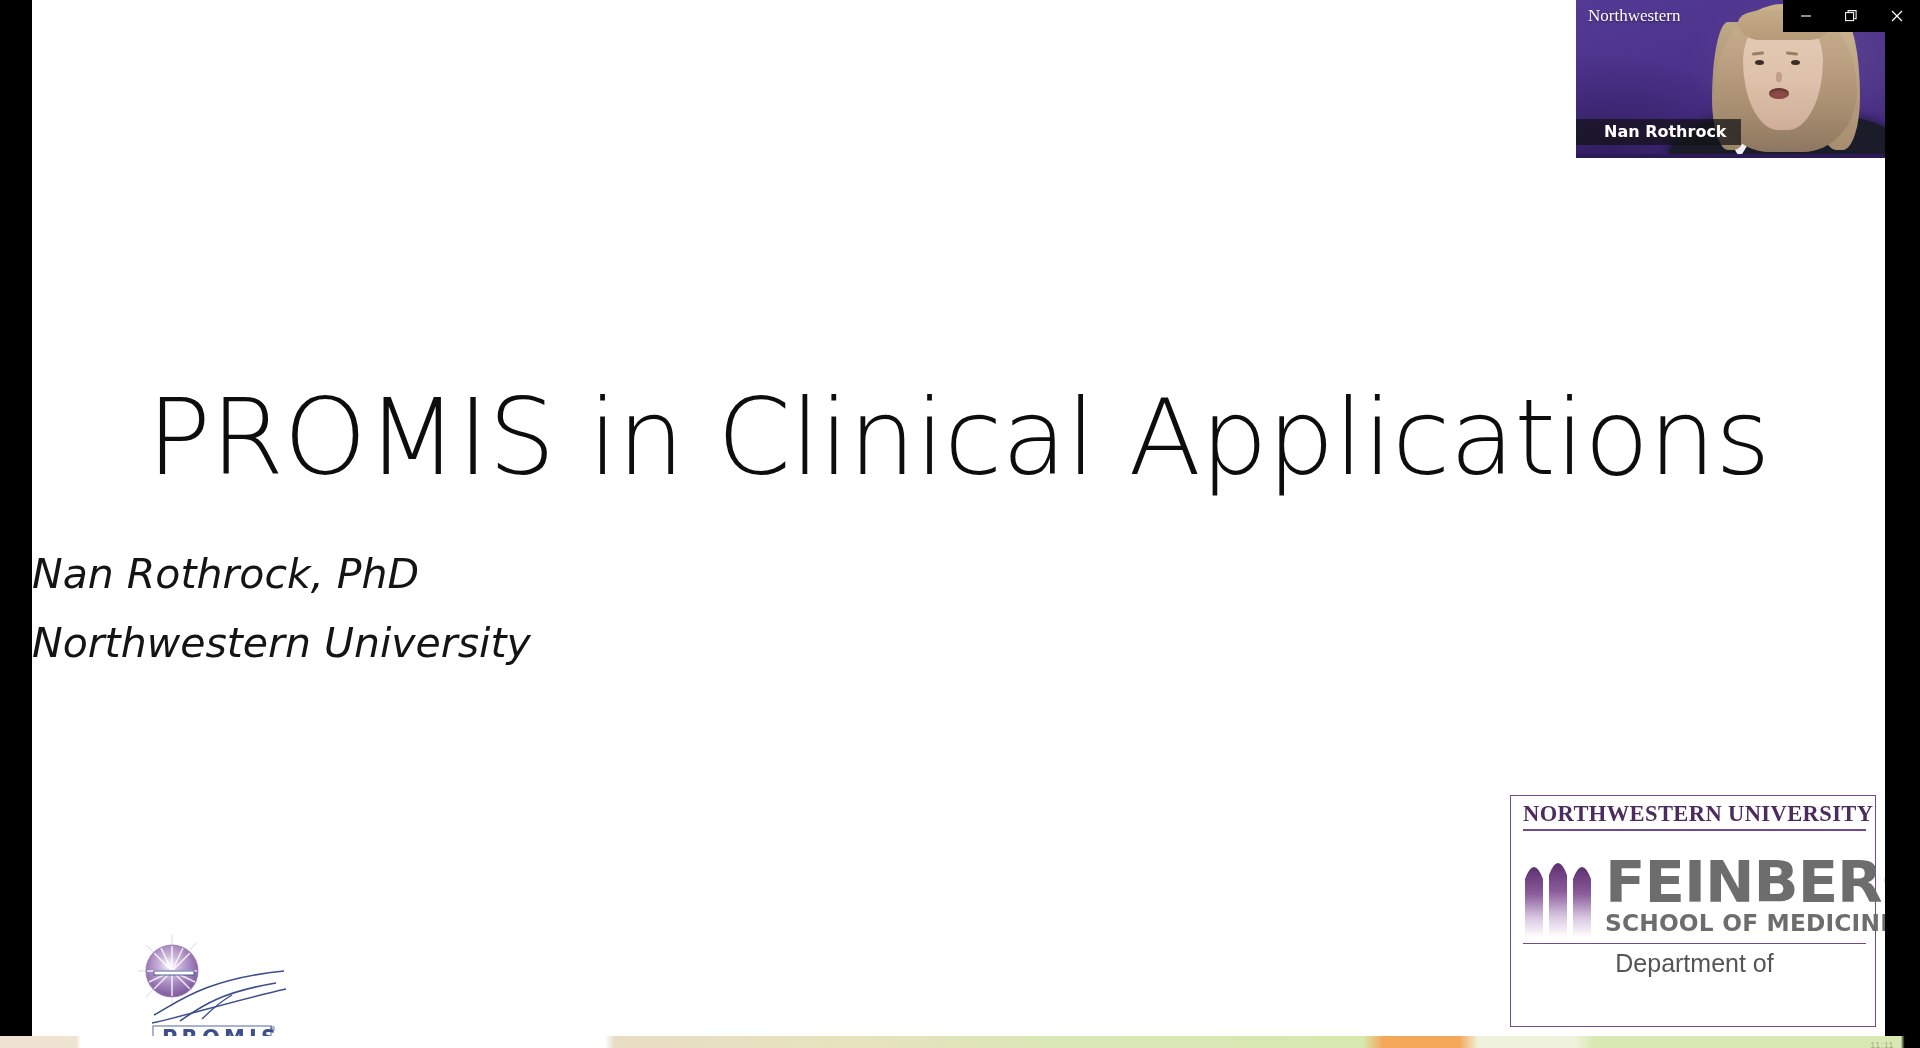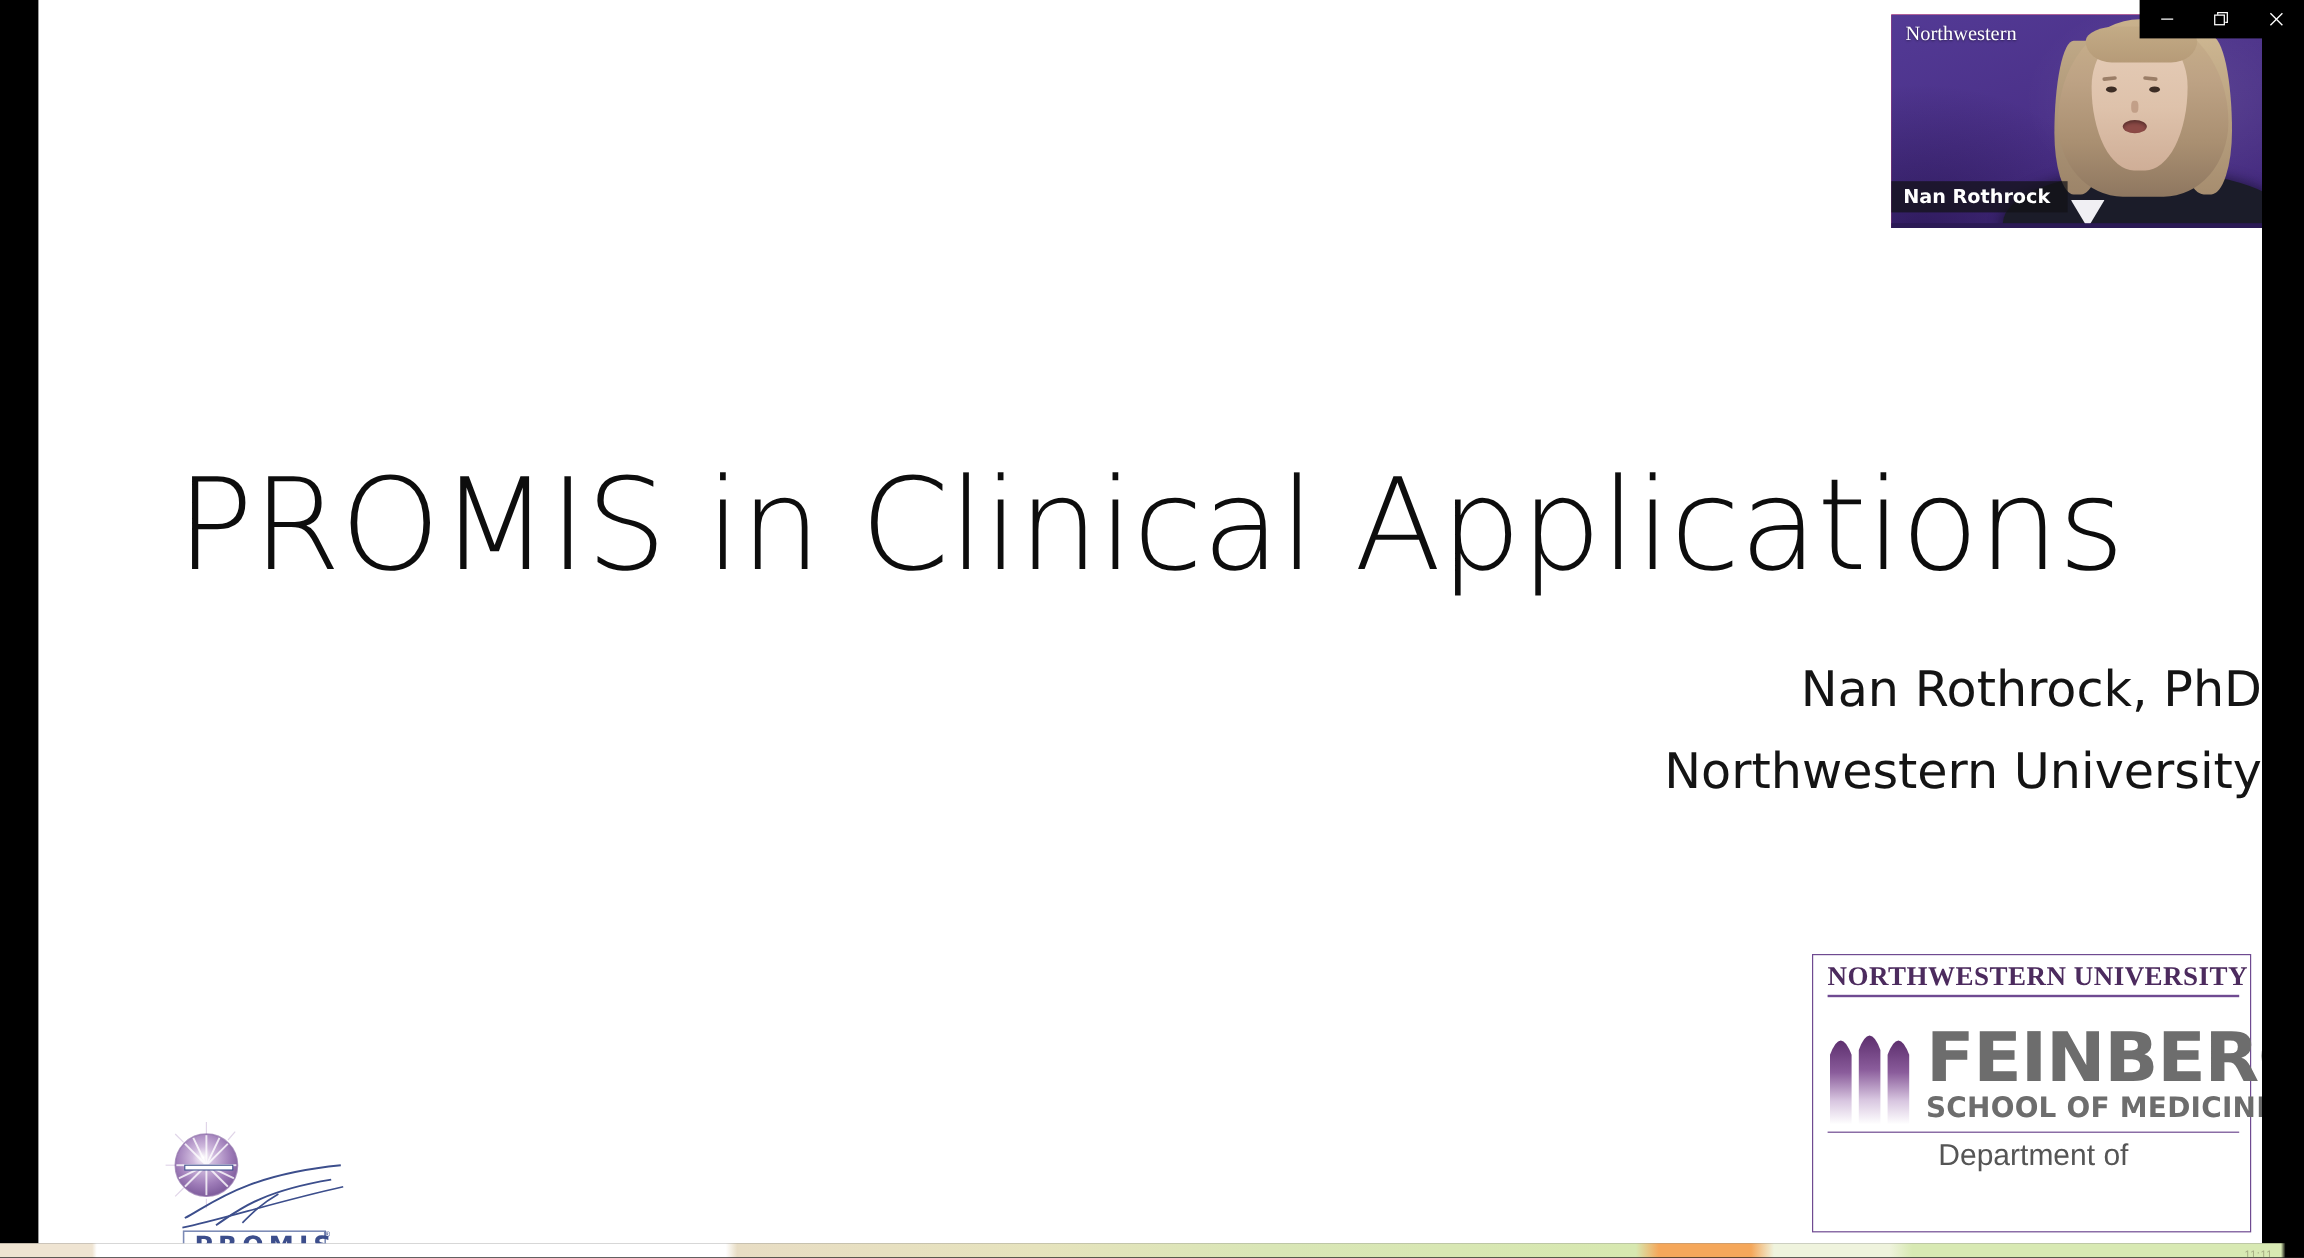--- a/index.html
+++ b/index.html
@@ -41,21 +41,21 @@
     text-align:center;
     font-family:"DejaVu Sans", sans-serif;
     font-weight:300;
     font-size:106px;
     line-height:1.05;
     color:#0d0d0d;
     letter-spacing:-0.5px;
     white-space:nowrap;
   }
   .subtitle-block {
-    position:absolute; left:0; top:540px; width:1853px; text-align:right;
+    position:absolute; left:0; top:540px; width:1853px; text-align:left;font-style:italic;
   }
   .subtitle-line {
     font-family:"DejaVu Sans", sans-serif;
     font-weight:400;
     font-size:41px;
     line-height:69px;
     color:#141414;
     white-space:nowrap;
   }
 
@@ -116,21 +116,21 @@
     font-weight:400;
     font-size:25px;
     line-height:1.12;
     color:#555;
     white-space:nowrap;
     text-align:center;
   }
 
   
   #video {
-    position:absolute; left:1576px; top:12px; width:309px; height:178px;
+    position:absolute; left:1576px; top:0; width:309px; height:158px;
     overflow:hidden;
     background:#be185d;
   }
   .vid-bg {
     position:absolute; inset:0;
     background:
       radial-gradient(ellipse 60% 70% at 78% 40%, rgba(255,255,255,.10), rgba(255,255,255,0) 70%),
       radial-gradient(ellipse 70% 90% at 8% 100%, rgba(20,6,50,.45), rgba(20,6,50,0) 75%),
       linear-gradient(160deg,#533a95 0%, #4b3189 45%, #42287c 100%);
   }
@@ -187,21 +187,21 @@
   .vid-title {
     position:absolute; left:12px; top:6px;
     font-family:"Liberation Serif", serif;
     font-size:17px; color:#ffffff;
     text-shadow:0 1px 2px rgba(0,0,0,.45);
     white-space:nowrap;
   }
   .vid-name {
     position:absolute; left:0; bottom:13px;
     background:rgba(18,18,22,.72);
-    padding:3px 14px 4px 10px;
+    padding:3px 14px 4px 28px;
     font-family:"DejaVu Sans", sans-serif;
     font-weight:700;
     font-size:16px; color:#ffffff;
     white-space:nowrap;
   }
   .vid-underline {
     position:absolute; left:0; bottom:0; width:100%; height:4px;
     background:#2b1a55;
   }
 

